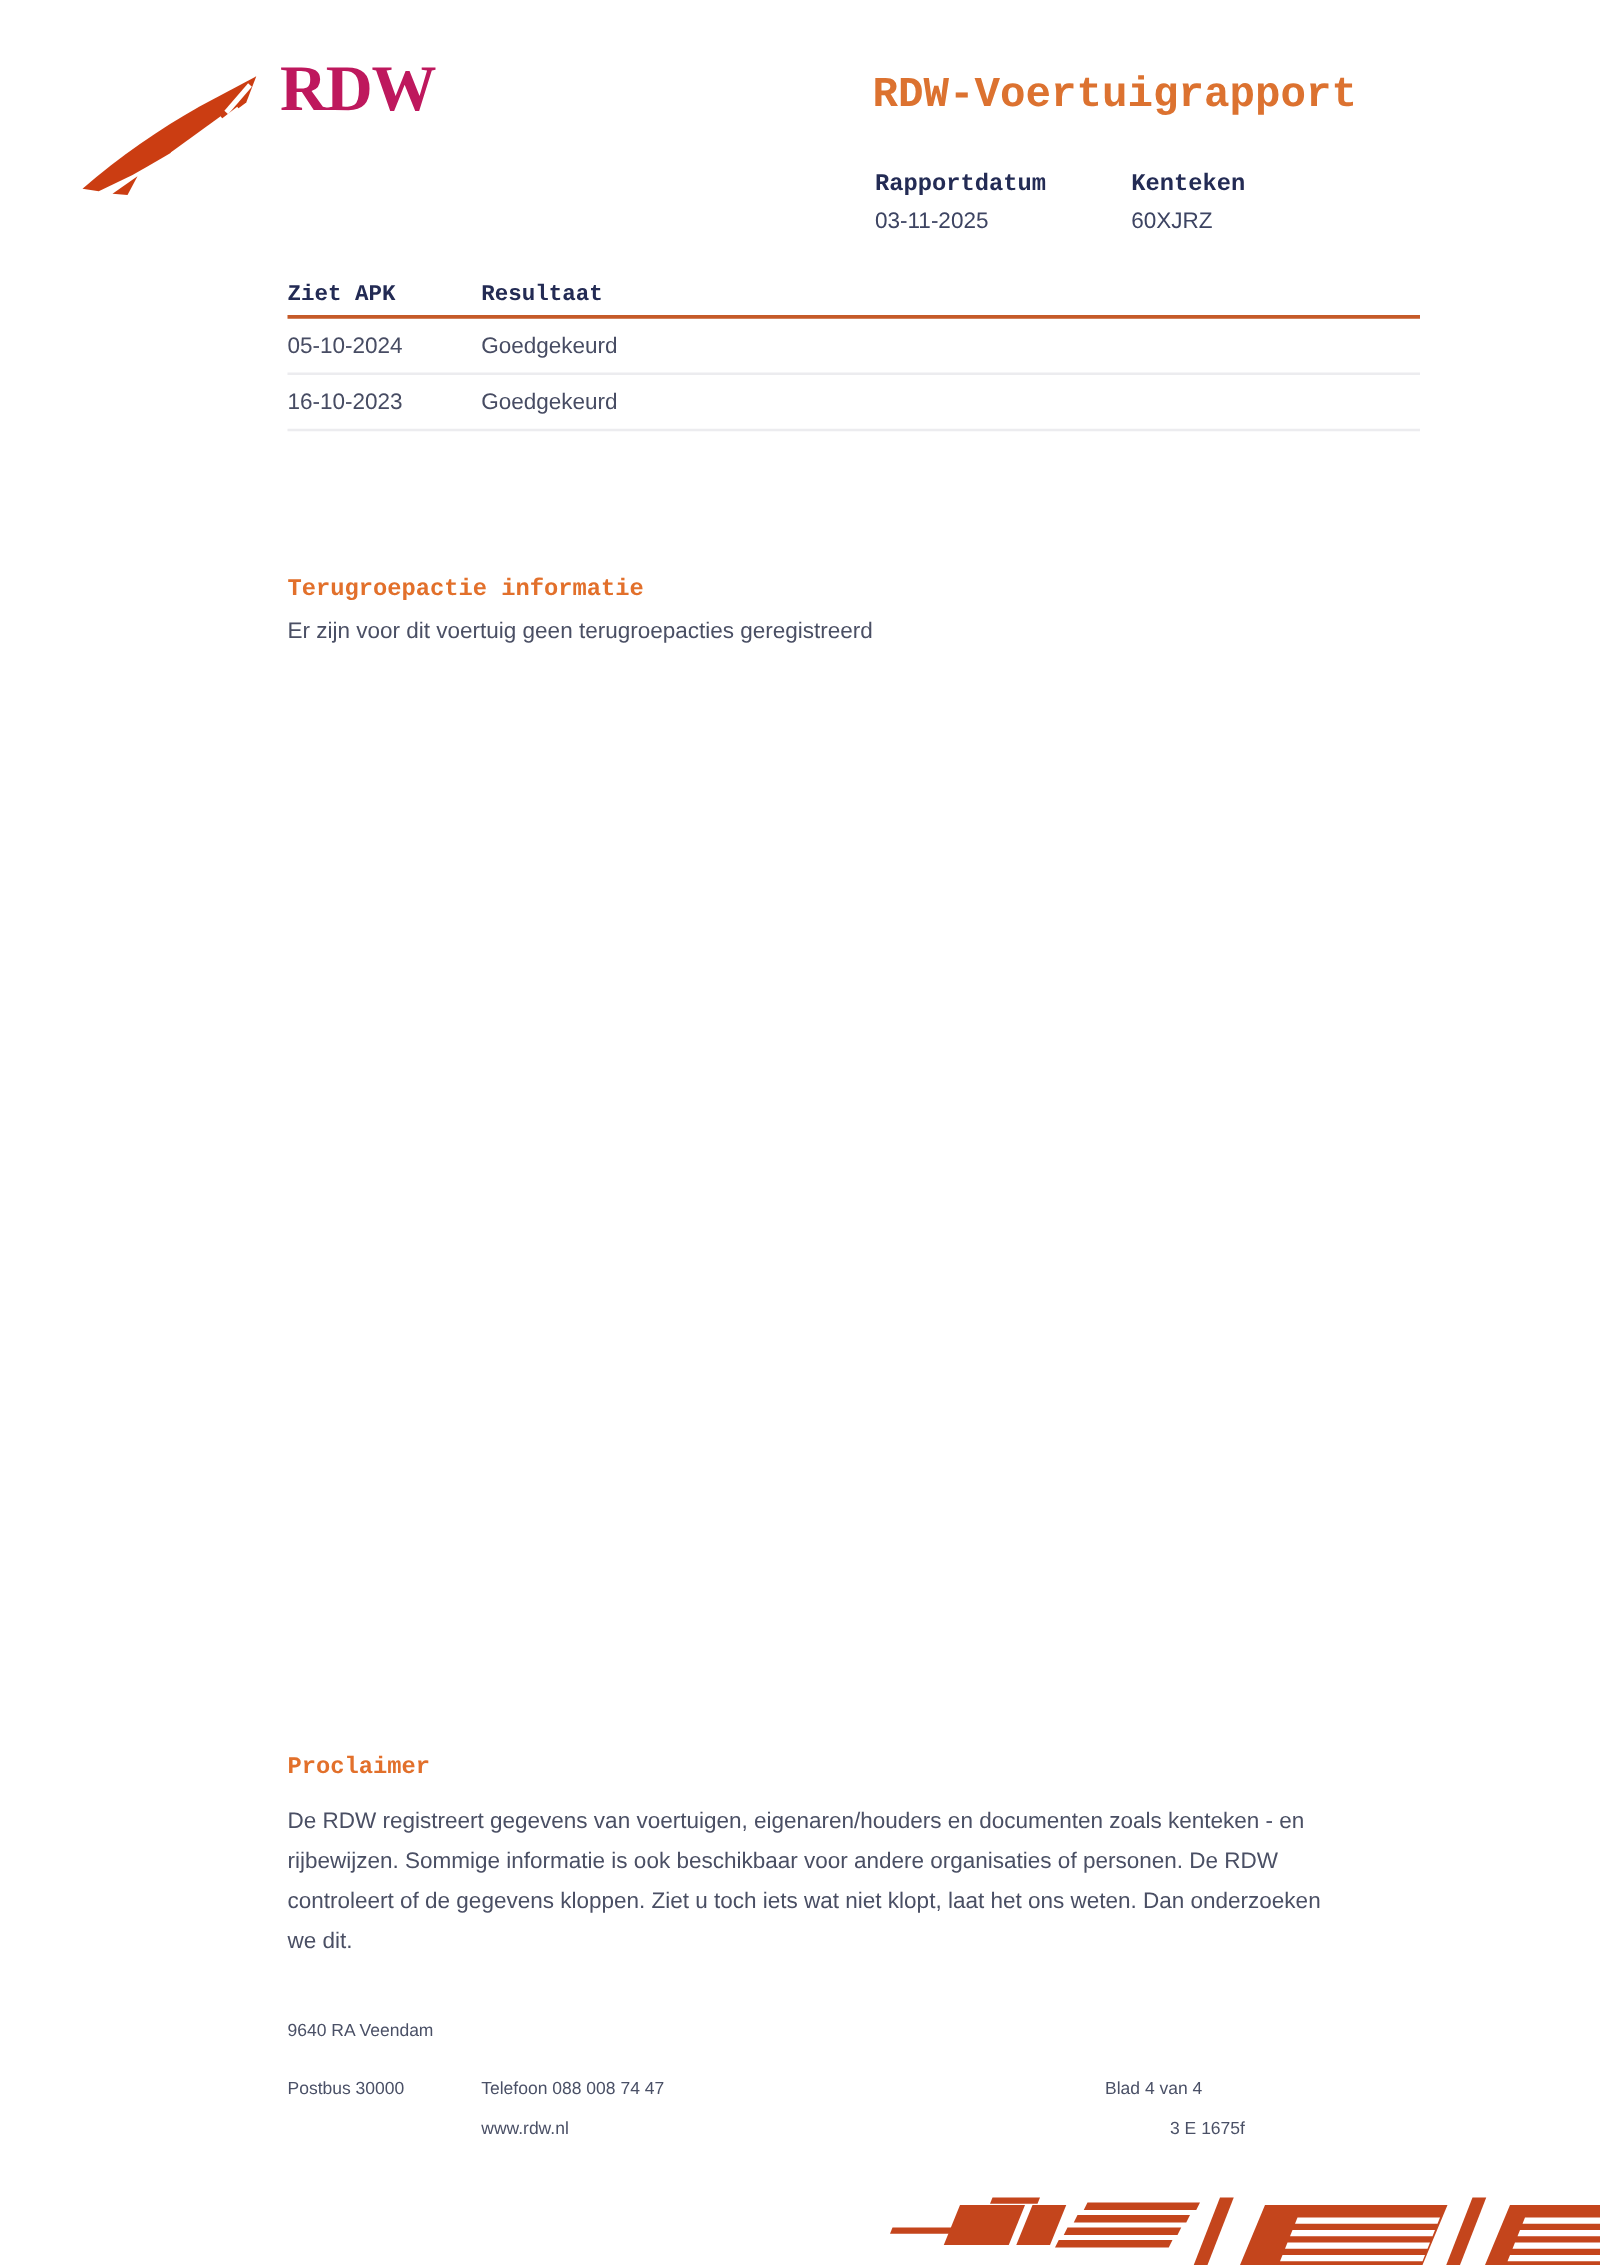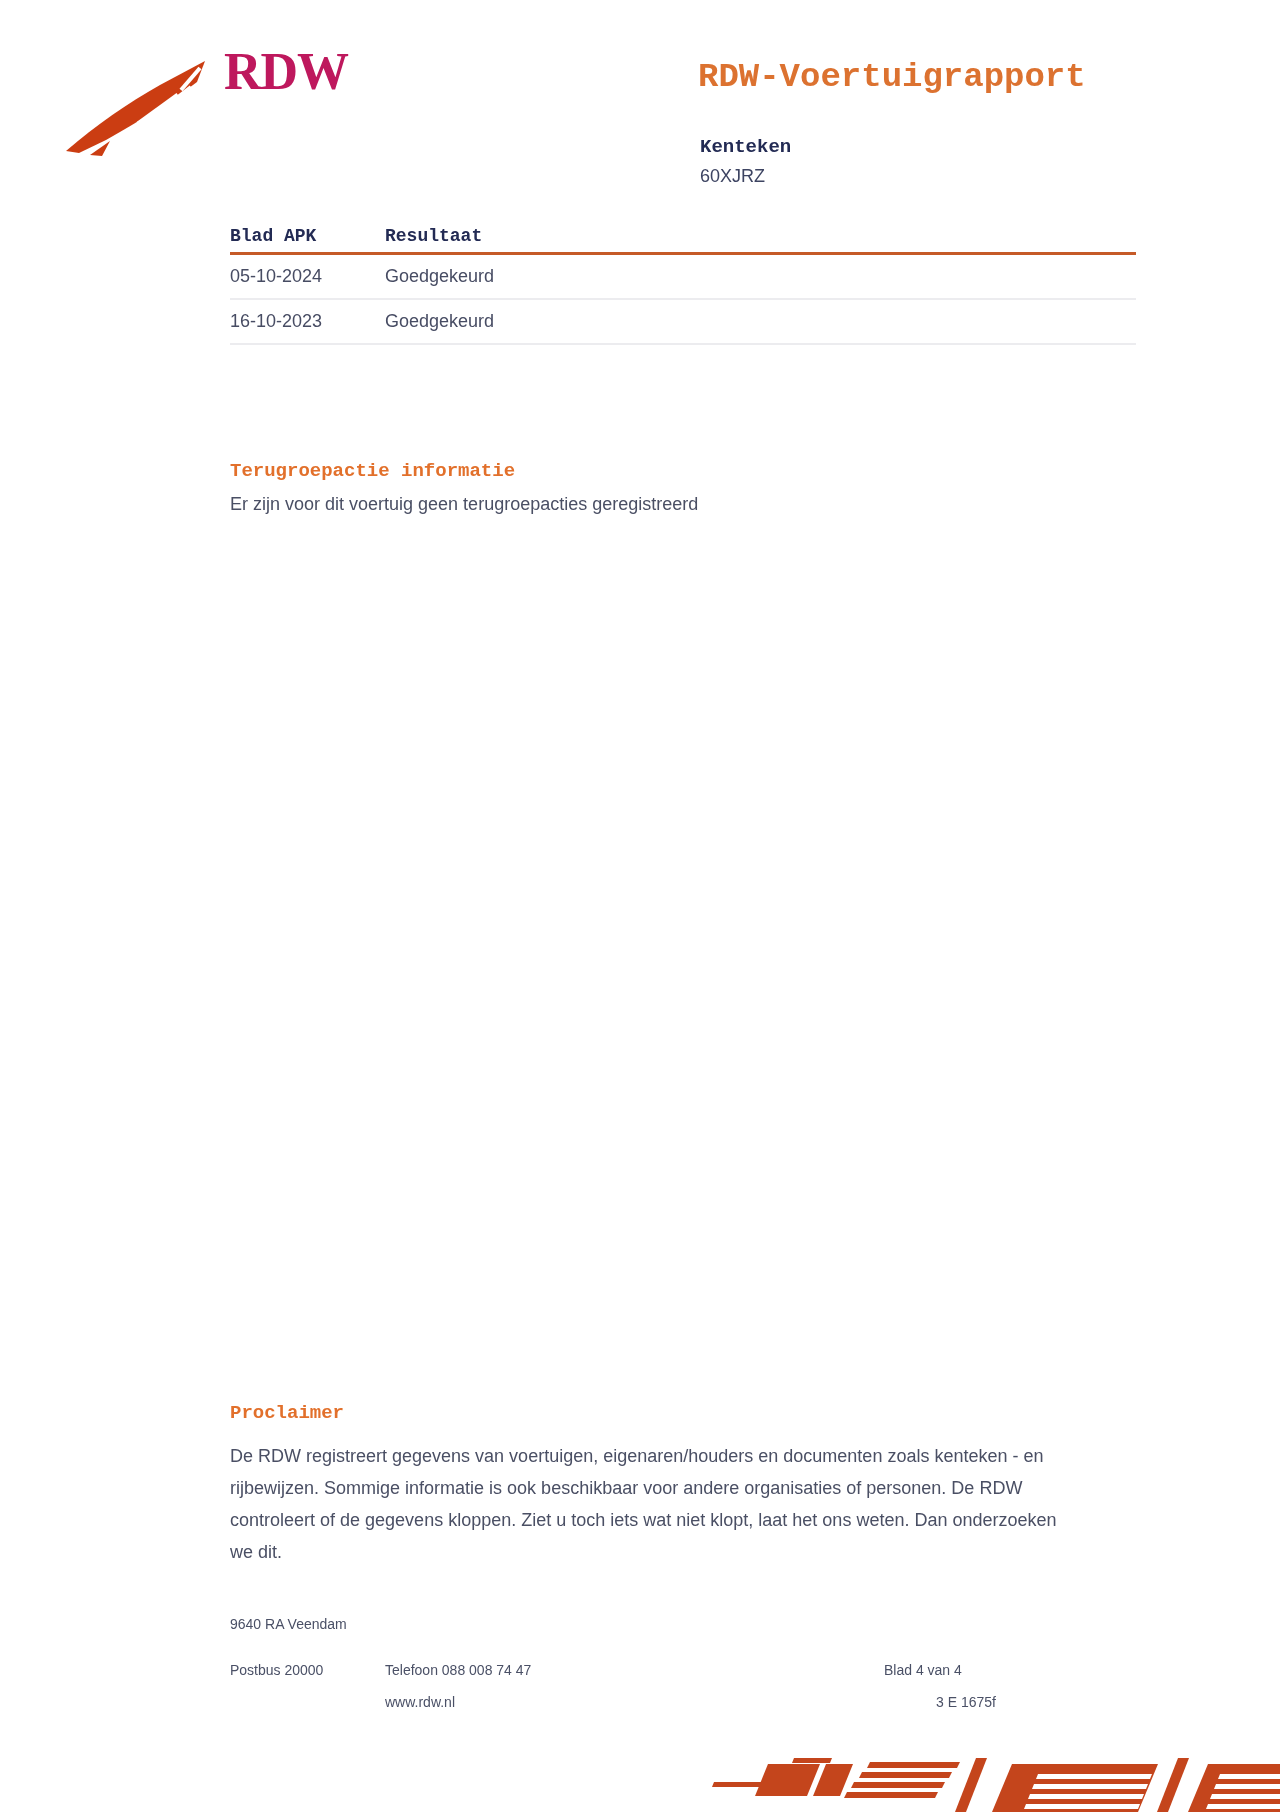--- a/index.html
+++ b/index.html
@@ -72,28 +72,32 @@
     <path d="M92 56 L127 29" stroke="#ffffff" stroke-width="4"></path>
     <path d="M117 32 L136 10" stroke="#ffffff" stroke-width="4"></path>
   </svg>
 </div>
 <div class="brand-word">RDW</div>
 
 <div class="doc-title serif">RDW-Voertuigrapport</div>
 
 <div class="meta-block">
   <div class="meta-col">
+    <div class="meta-label serif">Rapportdatum</div>
+    <div class="meta-value">03-11-2025</div>
+  </div>
+  <div class="meta-col">
     <div class="meta-label serif">Kenteken</div>
     <div class="meta-value">60XJRZ</div>
   </div>
 </div>
 
 <div class="apk-table">
   <div class="t-grid t-head">
-    <div class="serif">Blad APK</div>
+    <div class="serif">Ziet APK</div>
     <div class="serif">Resultaat</div>
   </div>
 
   <div class="t-grid t-row">
     <div class="cell">05-10-2024</div>
     <div class="cell">Goedgekeurd</div>
     <div class="cell"></div>
   </div>
 
   <div class="t-grid t-row">
@@ -101,21 +105,21 @@
     <div class="cell">Goedgekeurd</div>
   </div>
 </div>
 
 <div id="terugroep-heading" class="section-heading serif">Terugroepactie informatie</div>
 <div id="terugroep-body" class="section-body">Er zijn voor dit voertuig geen terugroepacties geregistreerd</div>
 
 <div id="proclaimer-heading" class="section-heading serif">Proclaimer</div>
 <div id="proclaimer-body" class="section-body">De RDW registreert gegevens van voertuigen, eigenaren/houders en documenten zoals kenteken - en rijbewijzen. Sommige informatie is ook beschikbaar voor andere organisaties of personen. De RDW controleert of de gegevens kloppen. Ziet u toch iets wat niet klopt, laat het ons weten. Dan onderzoeken we dit.</div>
 
-<div id="f-postbus" class="footer-item">Postbus 20000</div>
+<div id="f-postbus" class="footer-item">Postbus 30000</div>
 <div id="f-city" class="footer-item">9640 RA Veendam</div>
 <div id="f-phone" class="footer-item">Telefoon 088 008 74 47</div>
 <div id="f-site" class="footer-item">www.rdw.nl</div>
 <div id="f-blad" class="footer-item">Blad 4 van 4</div>
 <div id="f-code" class="footer-item">3 E 1675f</div>
 
 <div class="stripes-wrap">
   <svg width="580" height="56" viewBox="0 0 580 56">
     <g fill="#C4451C">
       <polygon points="14,26 102,26 100,31 12,31"></polygon>

